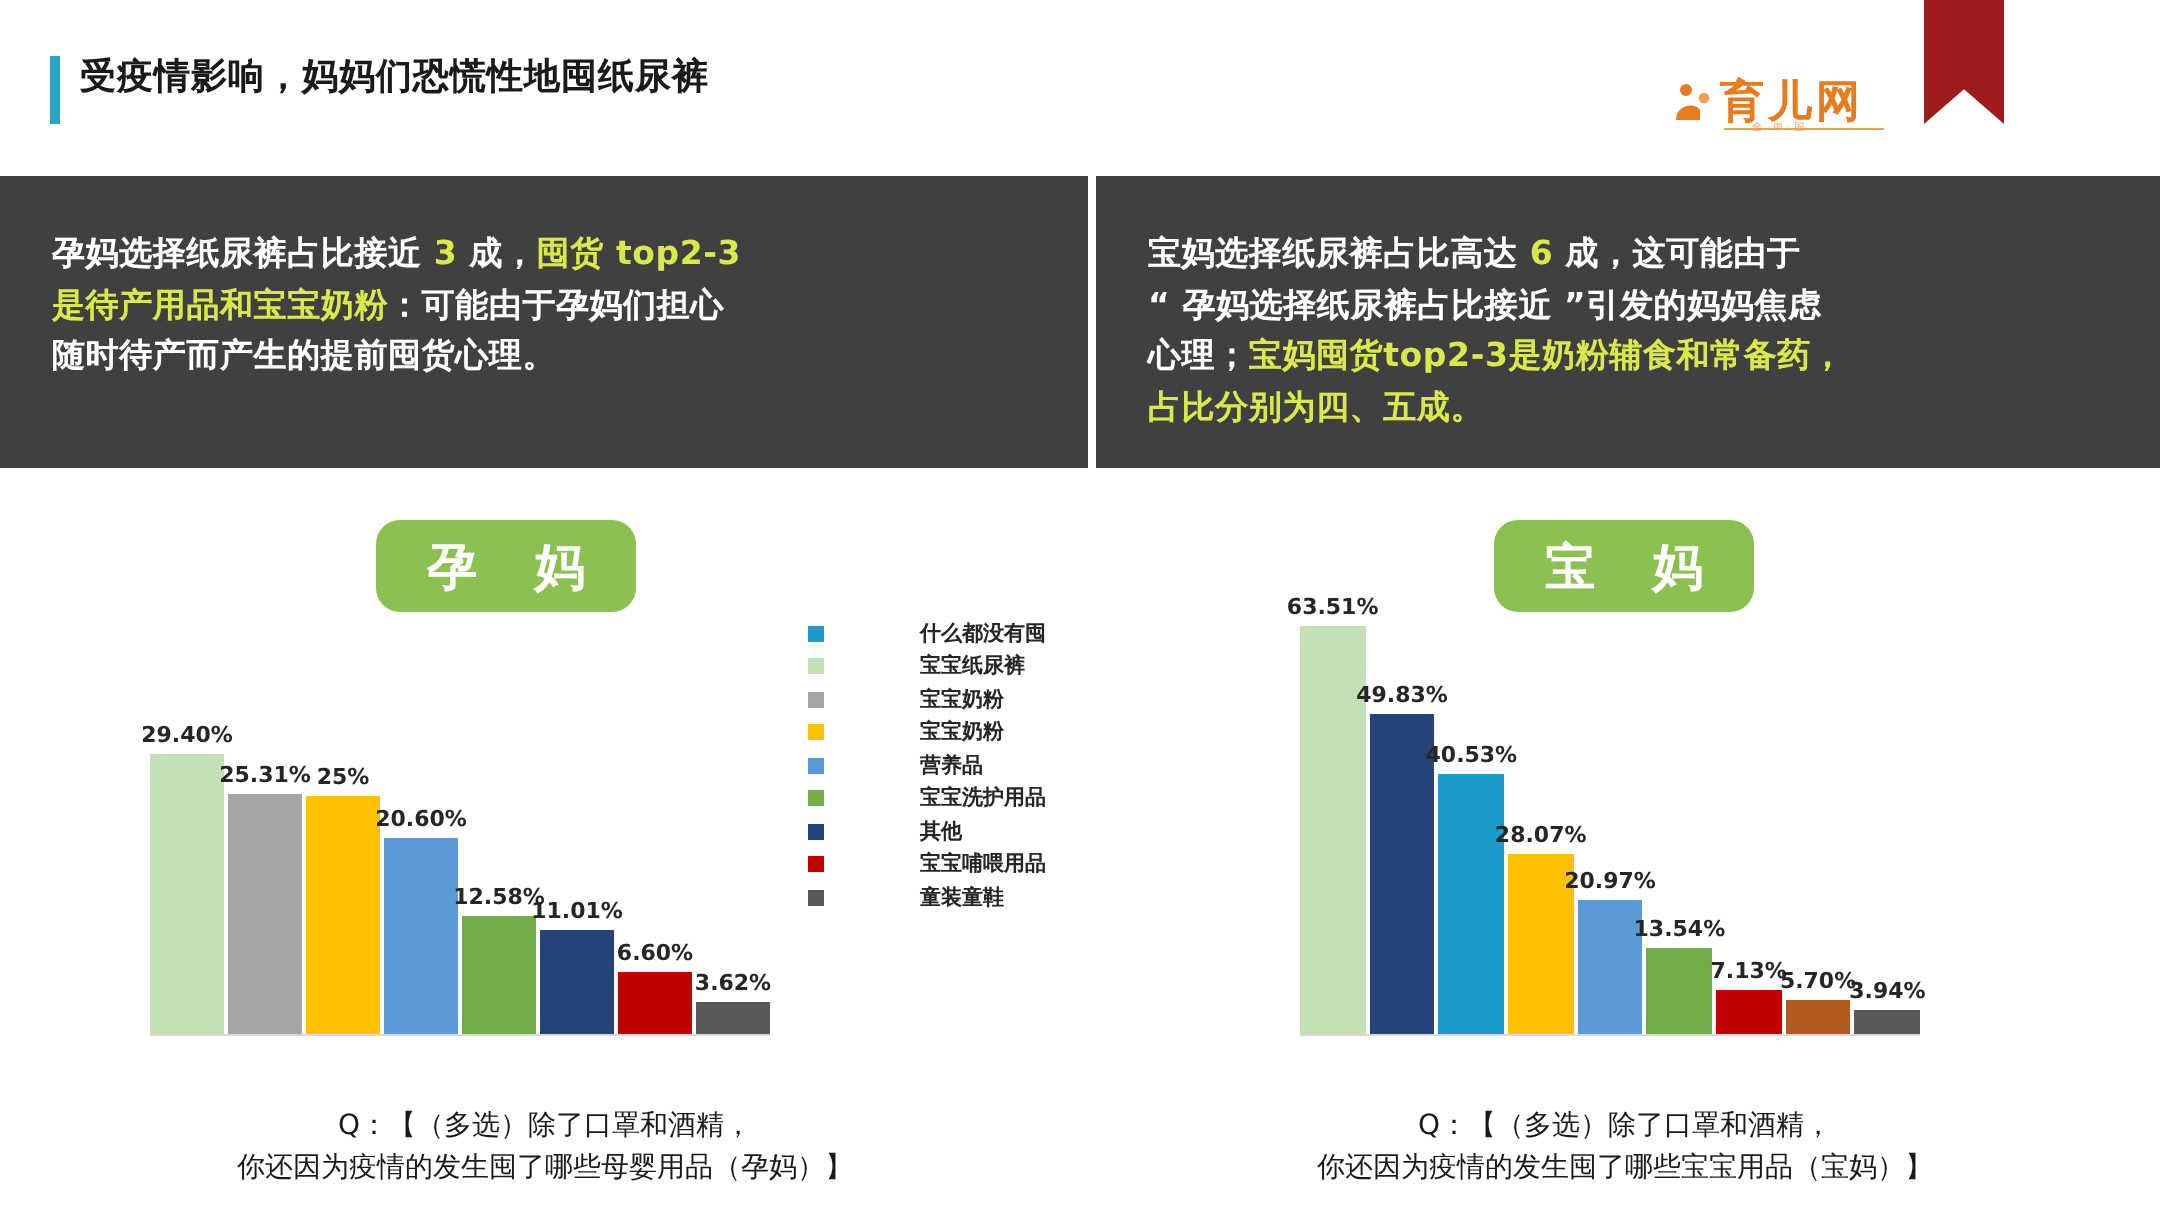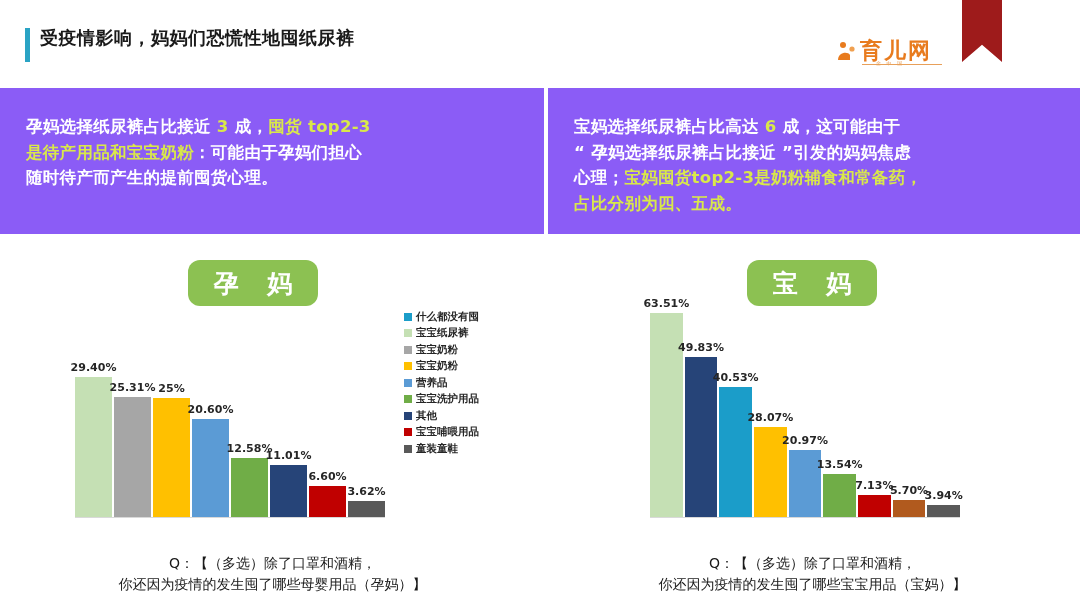--- a/index.html
+++ b/index.html
@@ -40,21 +40,21 @@
   }
   #ribbon {
     position:absolute; left:962px; top:0px; width:40px; height:62px;
     background:#9e1b1b;
     clip-path: polygon(0 0, 100% 0, 100% 100%, 50% 72%, 0 100%);
   }
 
   
   .callout {
     position:absolute; top:88px; height:146px;
-    background:#8b5cf6;
+    background:#404040;
     padding:26px 22px 0 26px;
   }
   #callout-left  { left:0px;   width:544px; }
   #callout-right { left:548px; width:532px; }
   .callout-text {
     font-size:16.5px; font-weight:bold; line-height:1.55; color:#ffffff;
     letter-spacing:0.3px;
   }
   .hl { color:#d9e84a; }
 
@@ -88,21 +88,21 @@
   .bar-wrap { position:relative; flex:1 1 0; height:100%; display:flex; align-items:flex-end; }
   .bar { width:100%; }
   .bar-label {
     position:absolute; left:50%; transform:translateX(-50%);
     font-size:11px; font-weight:bold; color:#262626; white-space:nowrap;
   }
 
   
   .legend { position:absolute; }
   #legend-left  { left:404px; top:70px; }
-  .legend-row { display:flex; align-items:center; margin-bottom:3.5px; height:13px; }
+  .legend-row { display:flex; align-items:center; margin-bottom:3.5px; height:13px;gap:44px; }
   .swatch { width:8px; height:8px; margin-right:4px; flex:0 0 auto; }
   .legend-label { font-size:10.5px; color:#262626; white-space:nowrap; font-weight:bold; }
 
   
   .caption {
     position:absolute; bottom:12px; width:100%;
     text-align:center; font-size:14px; color:#1a1a1a; line-height:1.55;
     font-family:"DejaVu Sans","Liberation Sans",sans-serif;
   }
   .caption-line { display:block; white-space:nowrap; }

